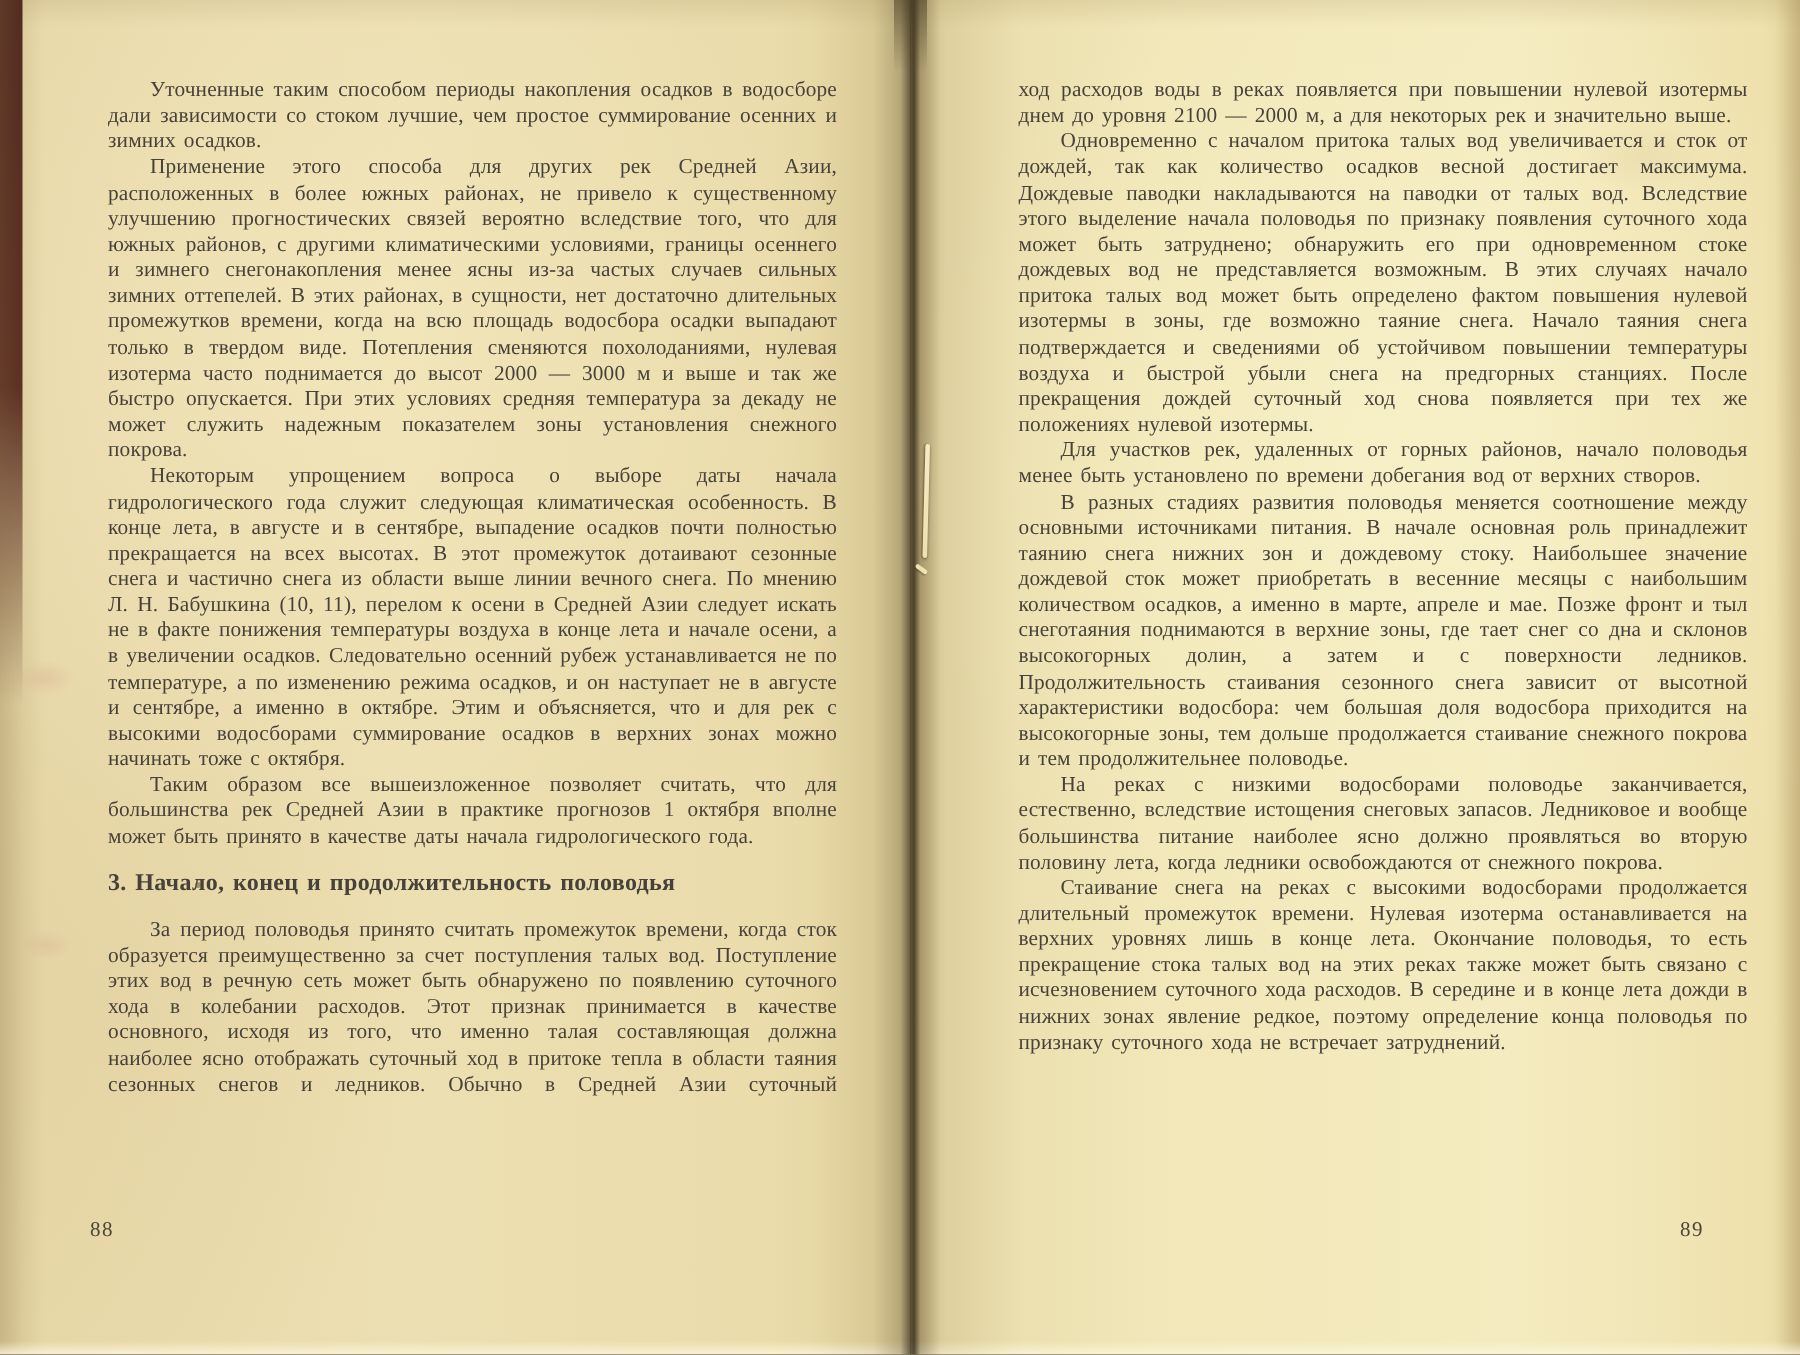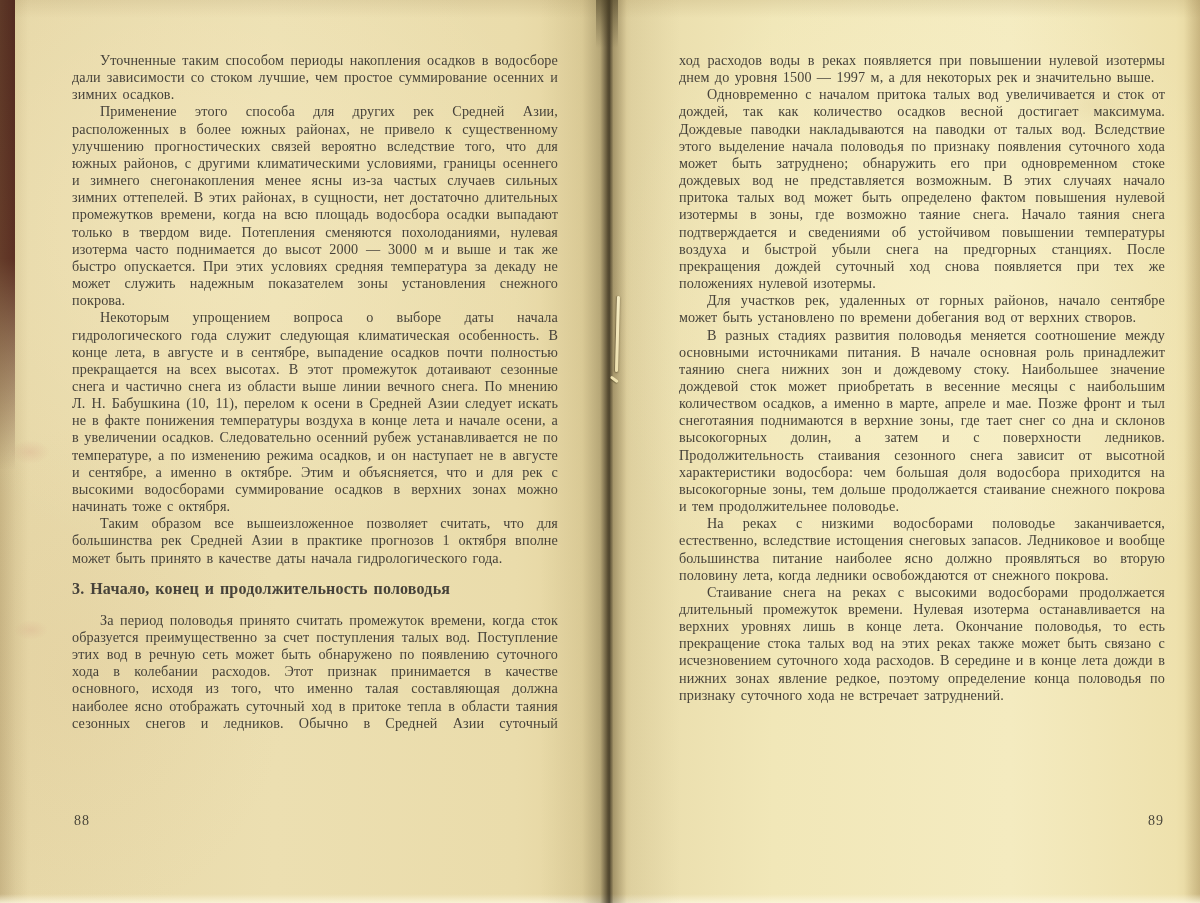--- a/index.html
+++ b/index.html
@@ -101,22 +101,22 @@
     letter-spacing:0.2px;
   }
   .heading-dot {
     position:absolute; left:58px; top:8px; width:4px; height:4px;
     border-radius:50%; background:rgba(100,90,62,0.55);
   }
 
   .page-num {
     position:absolute; top:813px; font-size:14px; color:#4a463a; letter-spacing:1px;
   }
-  .page-num.pn-left { left:74px; }
-  .page-num.pn-right { right:36px; }
+  .page-num.pn-left { left:60px; }
+  .page-num.pn-right { right:64px; }
 
   
   .blotch { position:absolute; pointer-events:none; border-radius:50%; }
   .b1 { left:10px; top:440px; width:40px; height:24px; background:radial-gradient(closest-side, rgba(205,140,120,0.22), rgba(205,140,120,0)); }
   .b2 { left:14px; top:620px; width:34px; height:20px; background:radial-gradient(closest-side, rgba(205,140,120,0.18), rgba(205,140,120,0)); }
   .b3 { right:60px; top:80px; width:90px; height:50px; background:radial-gradient(closest-side, rgba(190,160,100,0.12), rgba(190,160,100,0)); }
 </style>
 </head>
 <body>
 
@@ -138,23 +138,23 @@
     </div>
     <div class="page-num pn-left">88</div>
     <div class="cover-edge-left"></div>
     <div class="edge-left-stack"></div>
     <div class="edge-bottom"></div>
   </div>
 
   <div class="page page-right">
     <div class="blotch b3"></div>
     <div class="text-col">
-      <p class="noindent">ход расходов воды в реках появляется при повышении нулевой изотермы днем до уровня 1500 — 1997 м, а для некоторых рек и значительно выше.</p>
+      <p class="noindent">ход расходов воды в реках появляется при повышении нулевой изотермы днем до уровня 2100 — 2000 м, а для некоторых рек и значительно выше.</p>
       <p>Одновременно с началом притока талых вод увеличивается и сток от дождей, так как количество осадков весной достигает максимума. Дождевые паводки накладываются на паводки от талых вод. Вследствие этого выделение начала половодья по признаку появления суточного хода может быть затруднено; обнаружить его при одновременном стоке дождевых вод не представляется возможным. В этих случаях начало притока талых вод может быть определено фактом повышения нулевой изотермы в зоны, где возможно таяние снега. Начало таяния снега подтверждается и сведениями об устойчивом повышении температуры воздуха и быстрой убыли снега на предгорных станциях. После прекращения дождей суточный ход снова появляется при тех же положениях нулевой изотермы.</p>
-      <p>Для участков рек, удаленных от горных районов, начало сентябре может быть установлено по времени добегания вод от верхних створов.</p>
+      <p>Для участков рек, удаленных от горных районов, начало половодья менее быть установлено по времени добегания вод от верхних створов.</p>
       <p>В разных стадиях развития половодья меняется соотношение между основными источниками питания. В начале основная роль принадлежит таянию снега нижних зон и дождевому стоку. Наибольшее значение дождевой сток может приобретать в весенние месяцы с наибольшим количеством осадков, а именно в марте, апреле и мае. Позже фронт и тыл снеготаяния поднимаются в верхние зоны, где тает снег со дна и склонов высокогорных долин, а затем и с поверхности ледников. Продолжительность стаивания сезонного снега зависит от высотной характеристики водосбора: чем большая доля водосбора приходится на высокогорные зоны, тем дольше продолжается стаивание снежного покрова и тем продолжительнее половодье.</p>
       <p>На реках с низкими водосборами половодье заканчивается, естественно, вследствие истощения снеговых запасов. Ледниковое и вообще большинства питание наиболее ясно должно проявляться во вторую половину лета, когда ледники освобождаются от снежного покрова.</p>
       <p>Стаивание снега на реках с высокими водосборами продолжается длительный промежуток времени. Нулевая изотерма останавливается на верхних уровнях лишь в конце лета. Окончание половодья, то есть прекращение стока талых вод на этих реках также может быть связано с исчезновением суточного хода расходов. В середине и в конце лета дожди в нижних зонах явление редкое, поэтому определение конца половодья по признаку суточного хода не встречает затруднений.</p>
     </div>
     <div class="page-num pn-right">89</div>
     <div class="edge-right-stack"></div>
     <div class="edge-bottom"></div>
   </div>
 
   <div class="gutter-shadow"></div>

